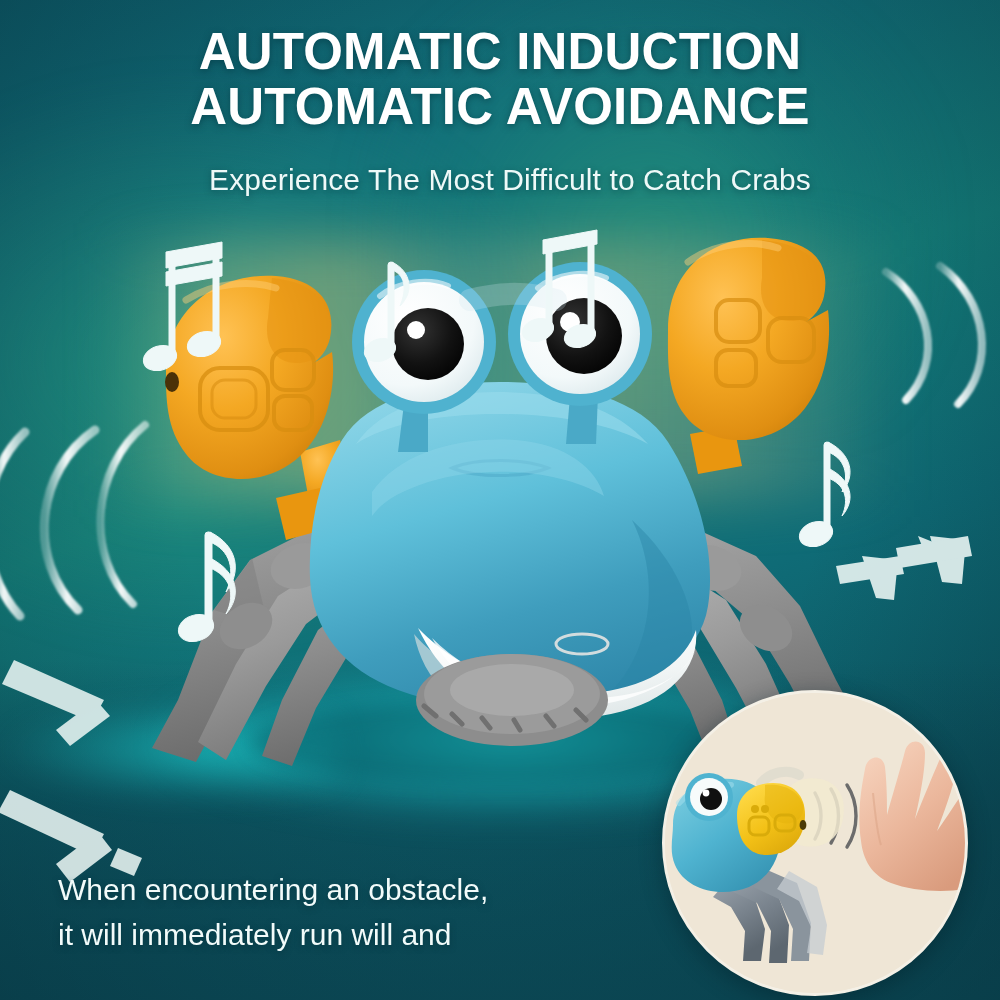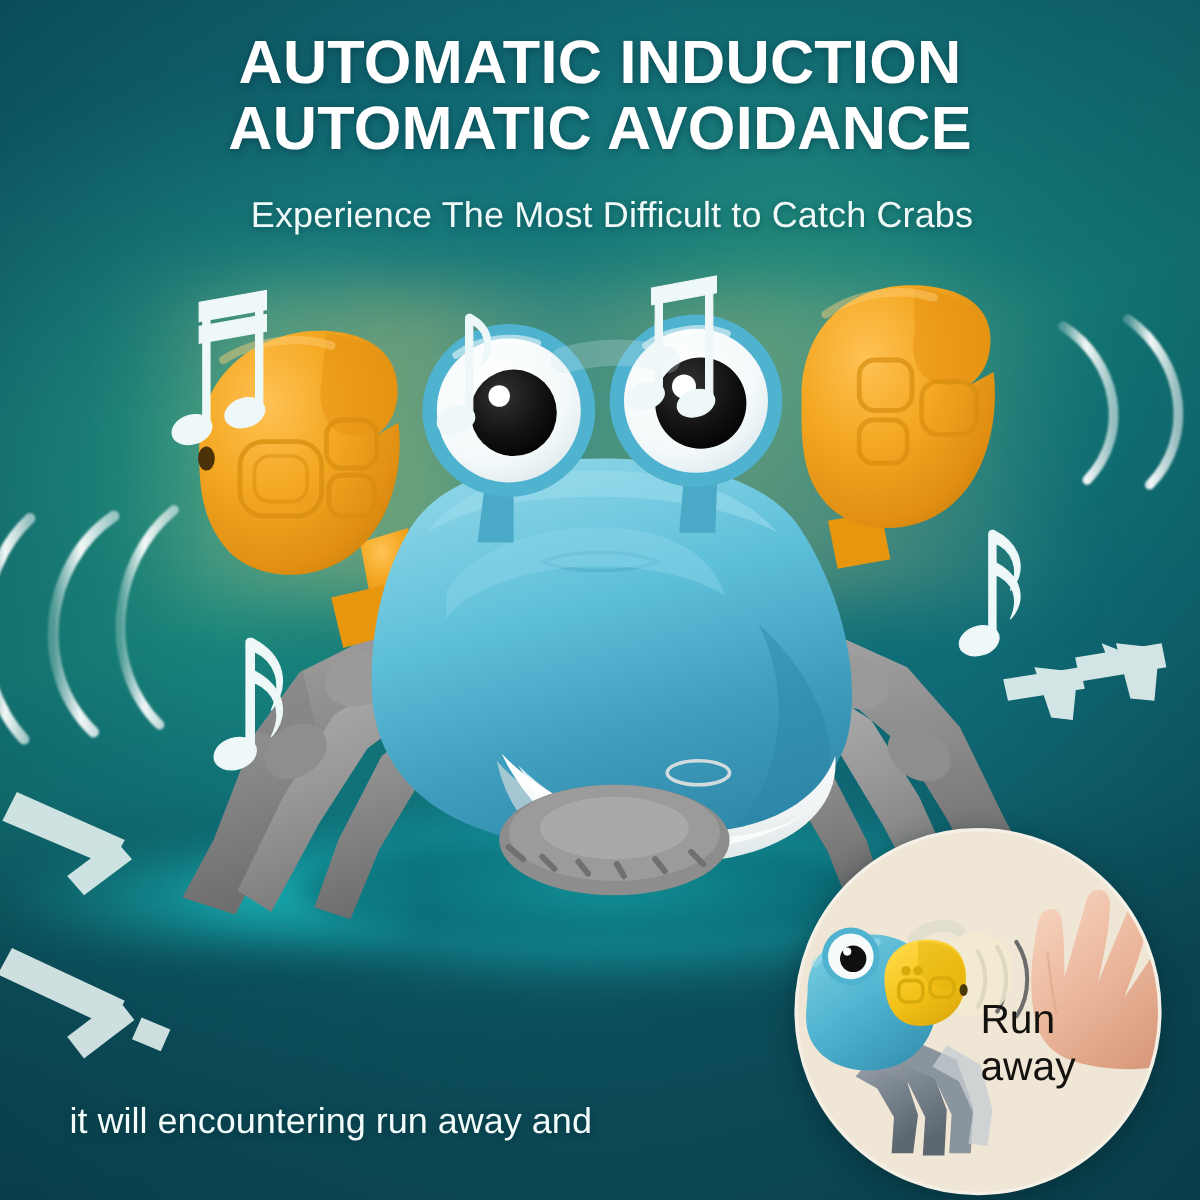--- a/index.html
+++ b/index.html
@@ -408,21 +408,22 @@
     </g>
   </svg>
 
   <div class="headline">
     <span class="l1">AUTOMATIC INDUCTION</span>
     <span class="l2">AUTOMATIC AVOIDANCE</span>
   </div>
   <div class="subhead">Experience The Most Difficult to Catch Crabs</div>
 
   <div class="desc">
-    <span>it will encountering run away and</span>
+    <span>When encountering an obstacle,</span>
+    <span>it will immediately run will and</span>
   </div>
 
   <div class="inset">
     <svg viewBox="0 0 300 300" width="300" height="300">
       <defs>
         <linearGradient id="insetBodyGrad" x1="0" y1="0" x2="0.7" y2="1">
           <stop offset="0%" stop-color="#7fd0e2"></stop>
           <stop offset="55%" stop-color="#4fb3d0"></stop>
           <stop offset="100%" stop-color="#3795b4"></stop>
         </linearGradient>
@@ -493,20 +494,16 @@
         <path d="M 100 92 C 118 90, 134 98, 138 112 C 140 124, 130 132, 118 130
                  C 106 128, 98 116, 100 102 Z" fill="#e3b20c" opacity="0.5"></path>
         <rect x="84" y="124" width="20" height="18" rx="6" fill="none" stroke="#d9ab0a" stroke-width="3"></rect>
         <rect x="110" y="122" width="20" height="16" rx="6" fill="none" stroke="#d9ab0a" stroke-width="3"></rect>
         <circle cx="90" cy="116" r="4" fill="#d9ab0a"></circle>
         <circle cx="100" cy="116" r="4" fill="#d9ab0a"></circle>
         <ellipse cx="138" cy="132" rx="3.4" ry="5" fill="#4a3a06"></ellipse>
       </g>
     </svg>
 
-    <div class="inset-runaway">
-      <span>Run</span>
-      <span>away</span>
-    </div>
   </div>
 
   <div class="bg-vignette"></div>
 </div>
 
 </body></html>

